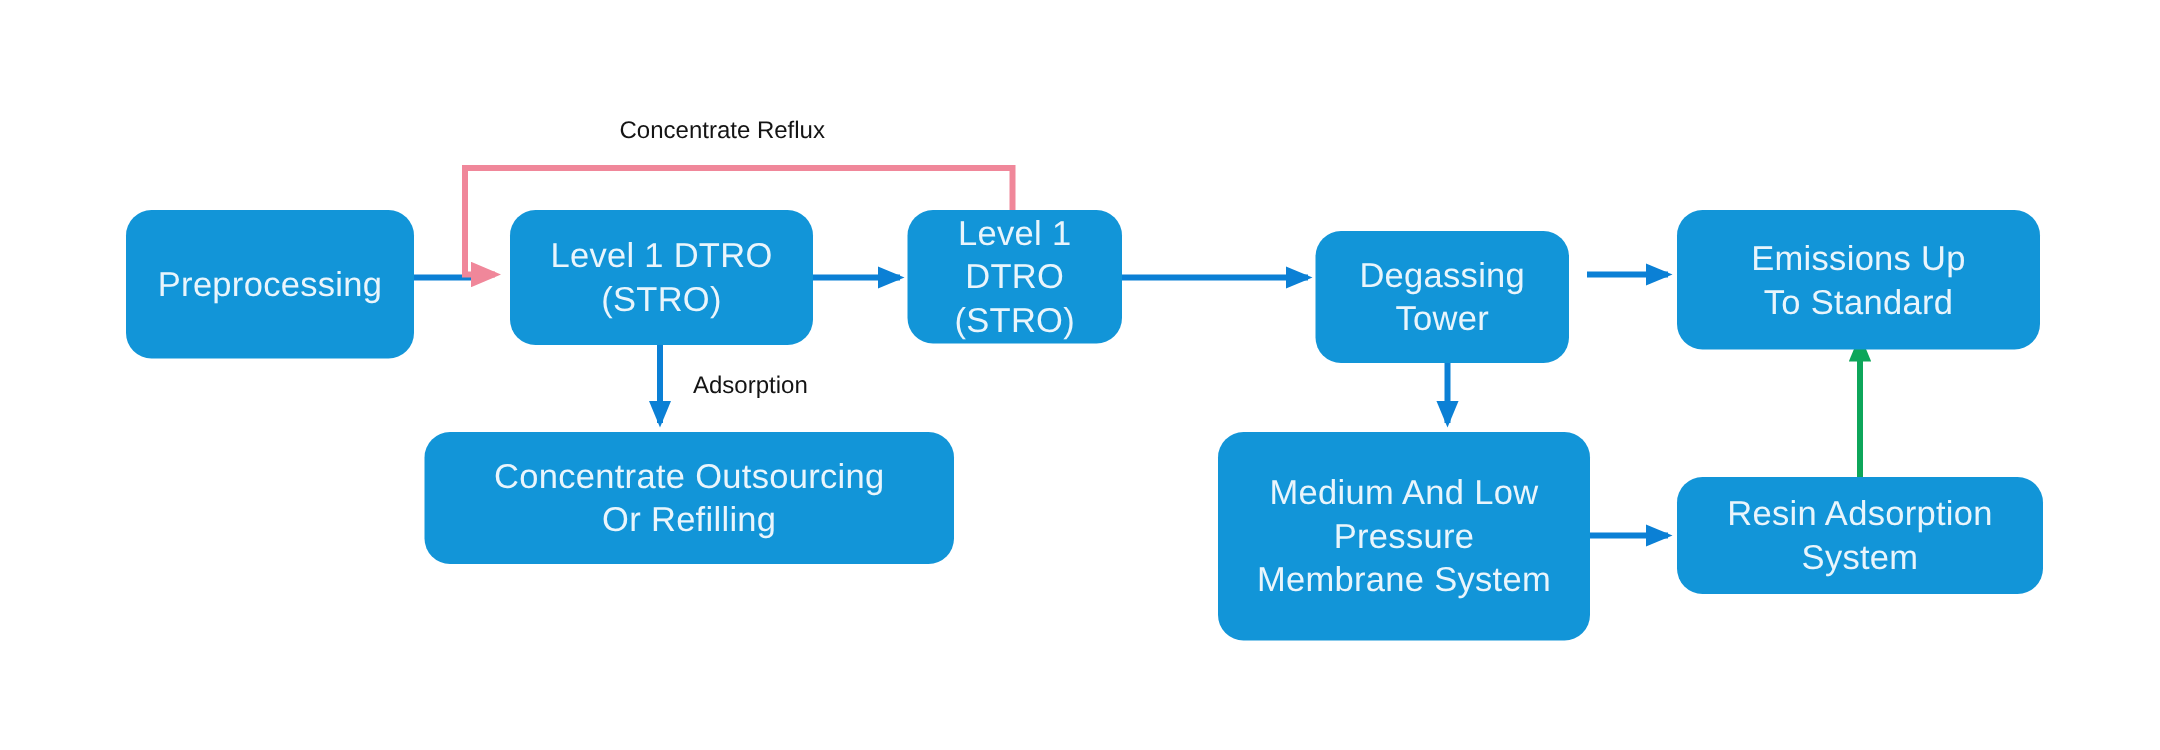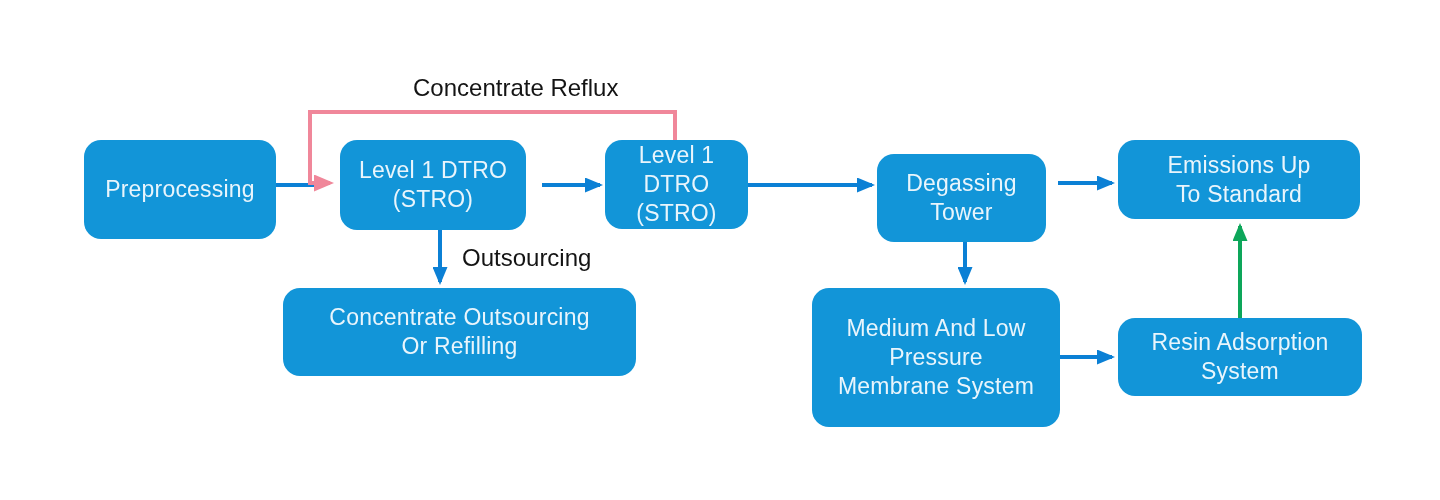--- a/index.html
+++ b/index.html
@@ -42,30 +42,30 @@
     text-align:center;
     white-space:pre-line;
     font-size:23px;
     line-height:29px;
     letter-spacing:0.2px;
   }
   .lbl{
     position:absolute;
     z-index:3;
     color:var(--label-text);
-    font-size:24px;
+    font-size:16px;
     line-height:23px;
     white-space:pre-line;
   }
   
   .n-preprocessing{left:84px;  top:140px; width:192px; height:99px;}
-  .n-level1      {left:340px; top:140px; width:186px; height:90px;}
+  .n-level1      {left:340px; top:140px; width:202px; height:90px;}
   .n-level2      {left:605px; top:140px; width:143px; height:89px;}
   .n-degassing   {left:877px; top:154px; width:169px; height:88px;}
-  .n-emissions   {left:1118px;top:140px; width:242px; height:79px;}
+  .n-emissions   {left:1118px;top:140px; width:242px; height:93px;}
   .n-concentrate {left:283px; top:288px; width:353px; height:88px;}
   .n-membrane    {left:812px; top:288px; width:248px; height:139px;text-align:center;}
   .n-resin       {left:1118px;top:318px; width:244px; height:78px;}
   
   .l-reflux      {left:413px; top:76px;}
   .l-water       {left:763px; top:131px;}
   .l-concentrate {left:462px; top:246px;}
 </style>
 </head>
 <body>
@@ -108,15 +108,15 @@
 To Standard</div>
   <div class="node n-concentrate">Concentrate Outsourcing
 Or Refilling</div>
   <div class="node n-membrane">Medium And Low
 Pressure
 Membrane System</div>
   <div class="node n-resin">Resin Adsorption
 System</div>
 
   <div class="lbl l-reflux">Concentrate Reflux</div>
-  <div class="lbl l-concentrate">Outsourcing</div>
+  <div class="lbl l-concentrate">Adsorption</div>
 
 </div>
 
 </body></html>

